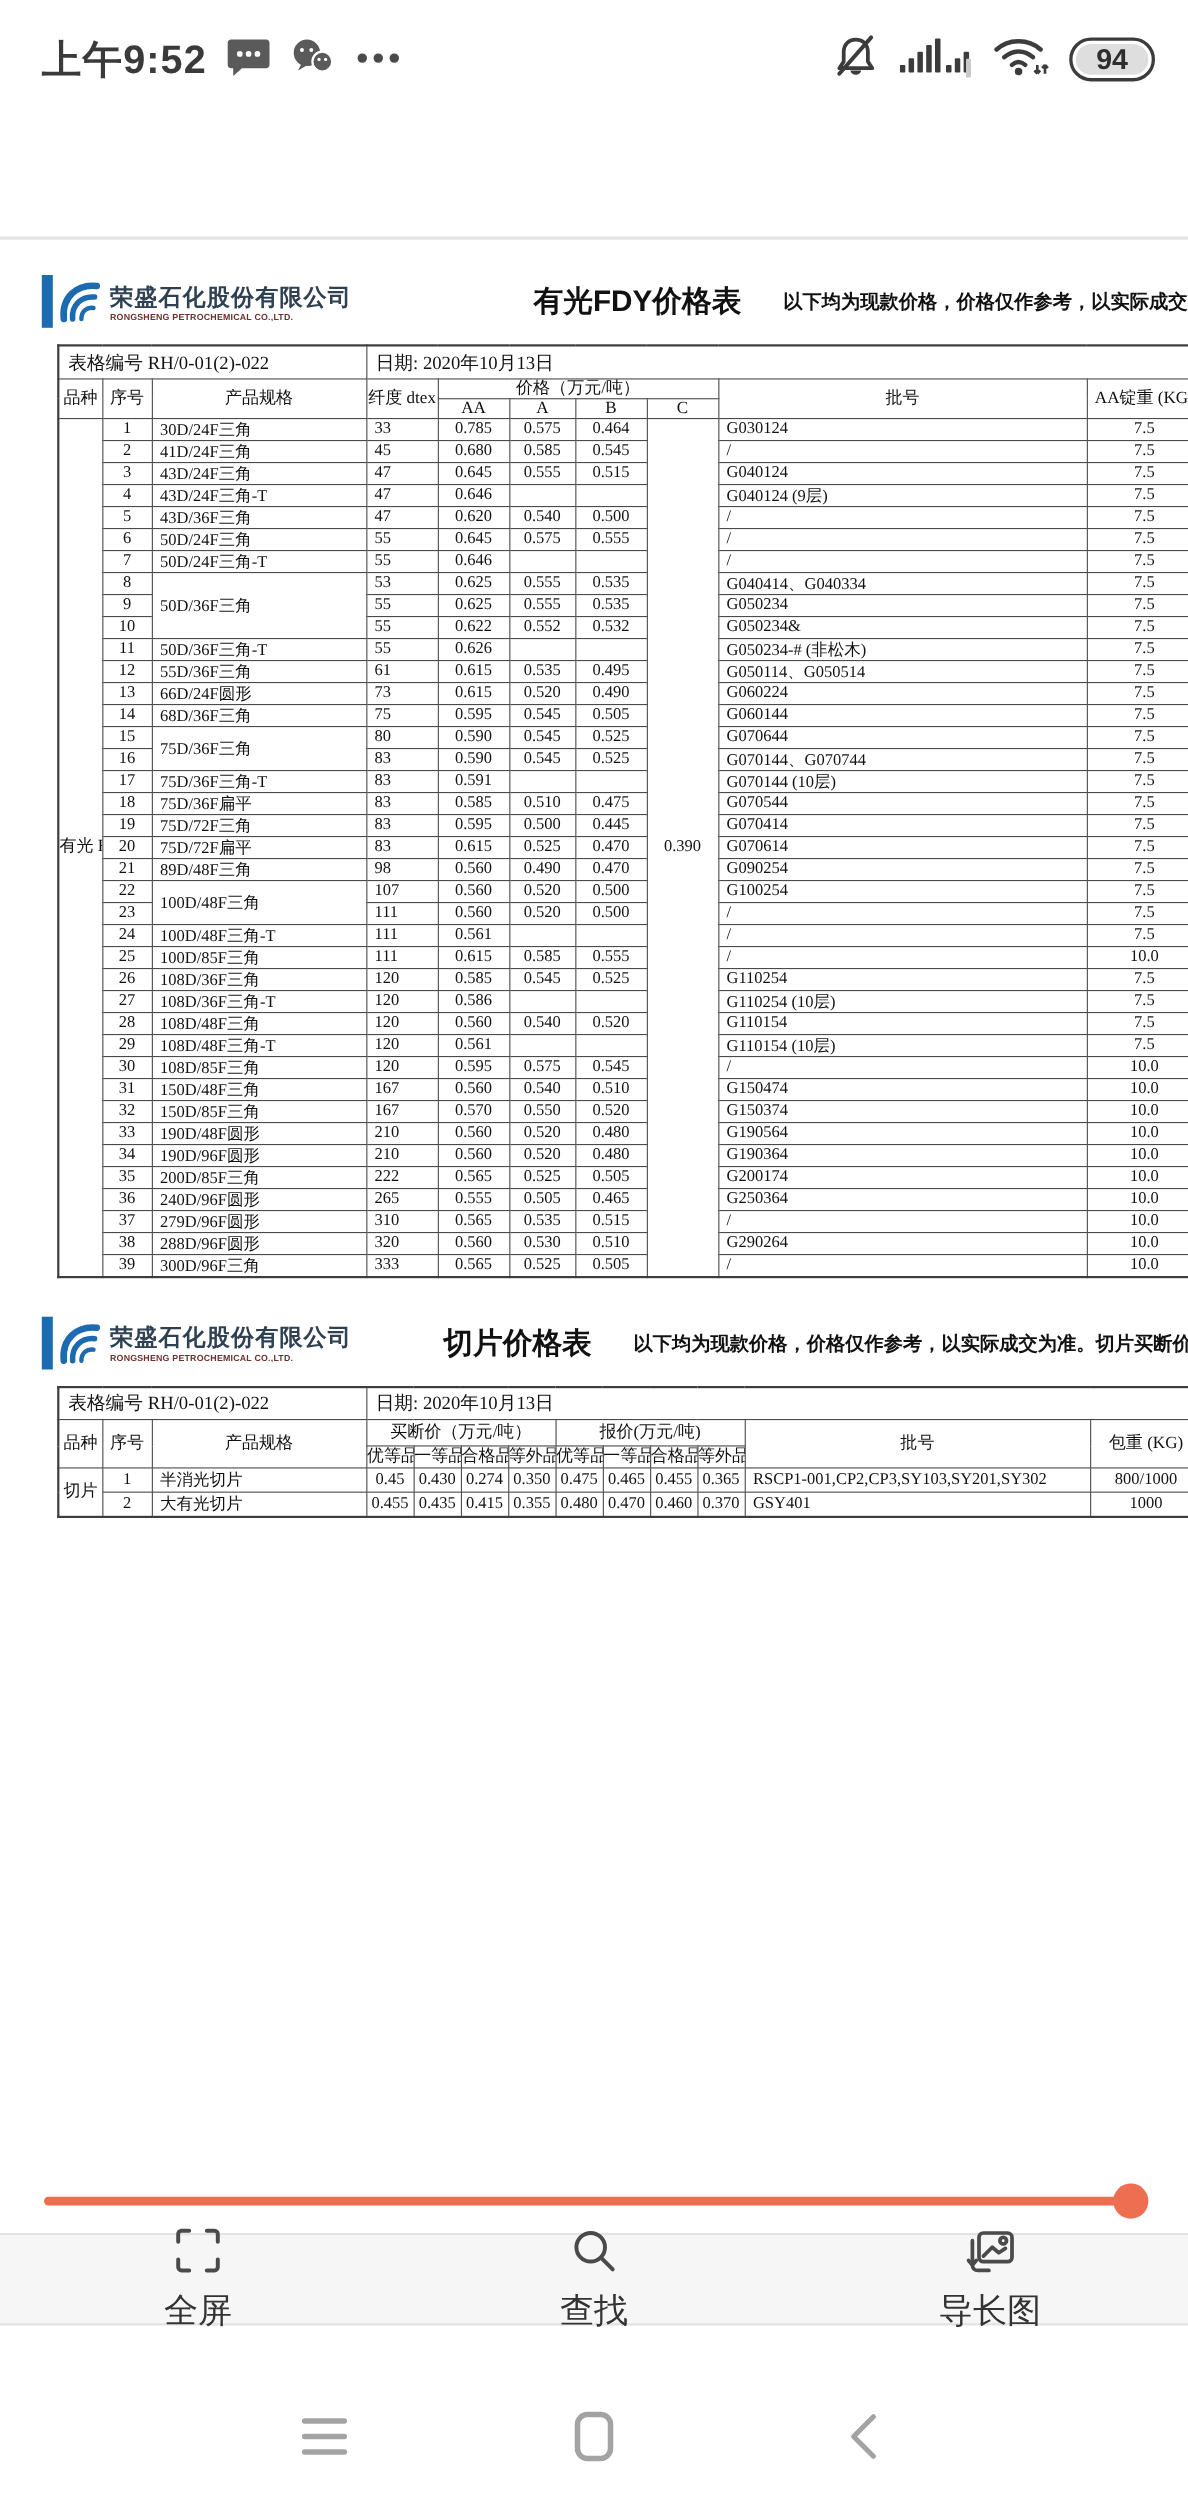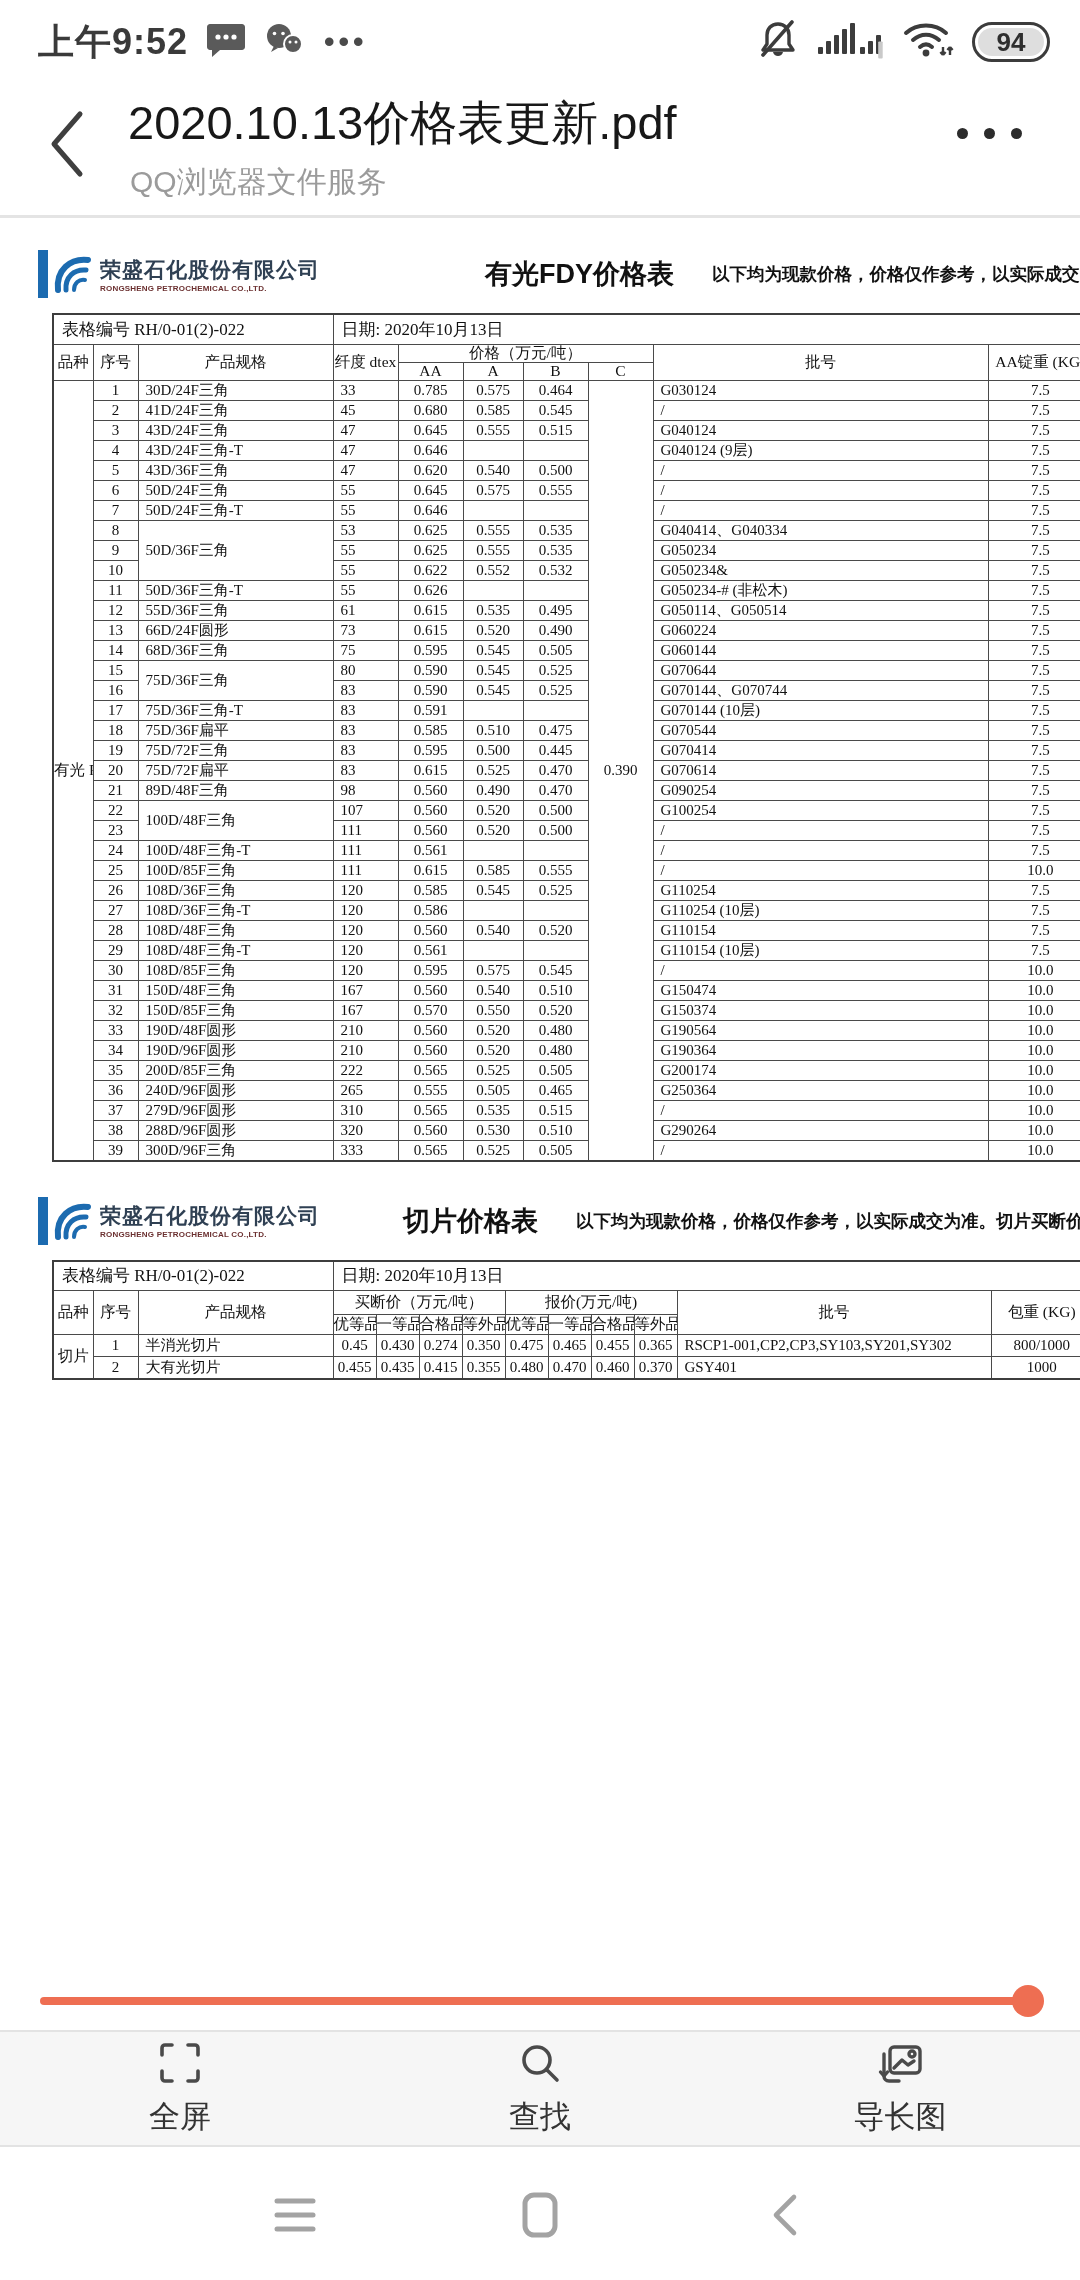--- a/index.html
+++ b/index.html
@@ -1,21 +1,21 @@
 <!DOCTYPE html>
 <html><head>
 <meta charset="utf-8">
 <style>
   * { margin:0; padding:0; box-sizing:border-box; }
   html,body { background:#fff; }
   .screen { position:relative; width:1080px; height:2280px; background:#fff; overflow:hidden;
             font-family:"Liberation Sans", sans-serif; }
 
   
-  .status-bar { position:absolute; top:4px; left:0; right:0; height:70px;
+  .status-bar { position:absolute; top:16px; left:0; right:0; height:70px;
     display:flex; align-items:center; justify-content:space-between; padding:6px 30px 0 38px; color:#3c3c3c; }
   .sb-left, .sb-right { display:flex; align-items:center; gap:18px; }
   .sb-time { font-size:36px; font-weight:bold; color:#3a3a3a; letter-spacing:1px; }
   .sb-dots { font-size:30px; color:#4a4a4a; letter-spacing:4px; font-weight:bold; }
   .batt { position:relative; width:78px; height:40px; border:3px solid #3c3c3c; border-radius:20px;
           display:flex; align-items:center; justify-content:center; }
   .batt-fill { position:absolute; inset:3px; background:#dedede; border-radius:14px; }
   .batt-num { position:relative; font-size:26px; font-weight:bold; color:#2e2e2e; }
 
   
@@ -53,21 +53,21 @@
   .t2 td.c-num, .t2 td.c-left { height:22px; }
 
   
   .pager { position:absolute; top:1893px; left:0; width:100%; text-align:center;
            font-size:46px; color:#222; font-family:"Liberation Sans",sans-serif; }
   .slider { position:absolute; top:1978px; left:40px; width:1000px; height:44px; cursor:pointer; }
   .slider-track { position:absolute; top:19px; left:0; right:0; height:8px; border-radius:4px; }
   .slider-knob { position:absolute; top:7px; right:-4px; width:32px; height:32px; border-radius:50%; }
 
   
-  .toolbar { position:absolute; top:2030px; left:0; width:1080px; height:117px; background:#f6f6f6;
+  .toolbar { position:absolute; top:2030px; left:0; width:1080px; height:84px; background:#f6f6f6;
              border-top:2px solid #e3e3e3; border-bottom:2px solid #e3e3e3;
              display:flex; align-items:stretch; }
   .tb-item { flex:1; display:flex; flex-direction:column; align-items:center; justify-content:center;
              gap:6px; cursor:pointer; }
   .tb-label { font-size:31px; color:#333; }
 
   
   .navbar { position:absolute; top:2149px; left:0; width:1080px; height:131px; background:#fff;
             display:flex; align-items:center; justify-content:center; gap:175px; }
   .nav-btn { width:70px; height:70px; display:flex; align-items:center; justify-content:center; cursor:pointer; }
@@ -136,34 +136,20 @@
             <path d="M48 36v-8m0 0l-2.6 3m2.6-3l2.6 3" stroke="#3c3c3c" stroke-width="2.4" fill="none"></path>
           </svg>
       </span>
       <span class="batt">
         <span class="batt-fill"></span>
         <span class="batt-num">94</span>
       </span>
     </div>
   </div>
 
-  <div class="app-header">
-    <span class="hdr-back">
-      <svg width="50" height="76" viewBox="0 0 50 76">
-          <polyline points="38,8 12,38 38,68" fill="none" stroke="#3f3f3f" stroke-width="5" stroke-linecap="round" stroke-linejoin="round"></polyline>
-        </svg>
-    </span>
-    <div class="hdr-title">2020.10.13价格表更新.pdf</div>
-    <div class="hdr-sub">QQ浏览器文件服务</div>
-    <div class="hdr-more">
-        <i></i>
-        <i></i>
-        <i></i>
-      </div>
-  </div>
   <div class="hdr-divider"></div>
 
   <div class="doc">
 
     <div class="co-block">
       <span class="co-logo">
         <svg width="60" height="56" viewBox="0 0 60 56">
             <rect x="2" y="4" width="10" height="48" fill="#1c6bb0"></rect>
             <path d="M22 44 C20 24 34 12 52 14" fill="none" stroke="#1c6bb0" stroke-width="6" stroke-linecap="round"></path>
             <path d="M30 44 C29 31 38 23 50 24" fill="none" stroke="#1c6bb0" stroke-width="5" stroke-linecap="round"></path>

